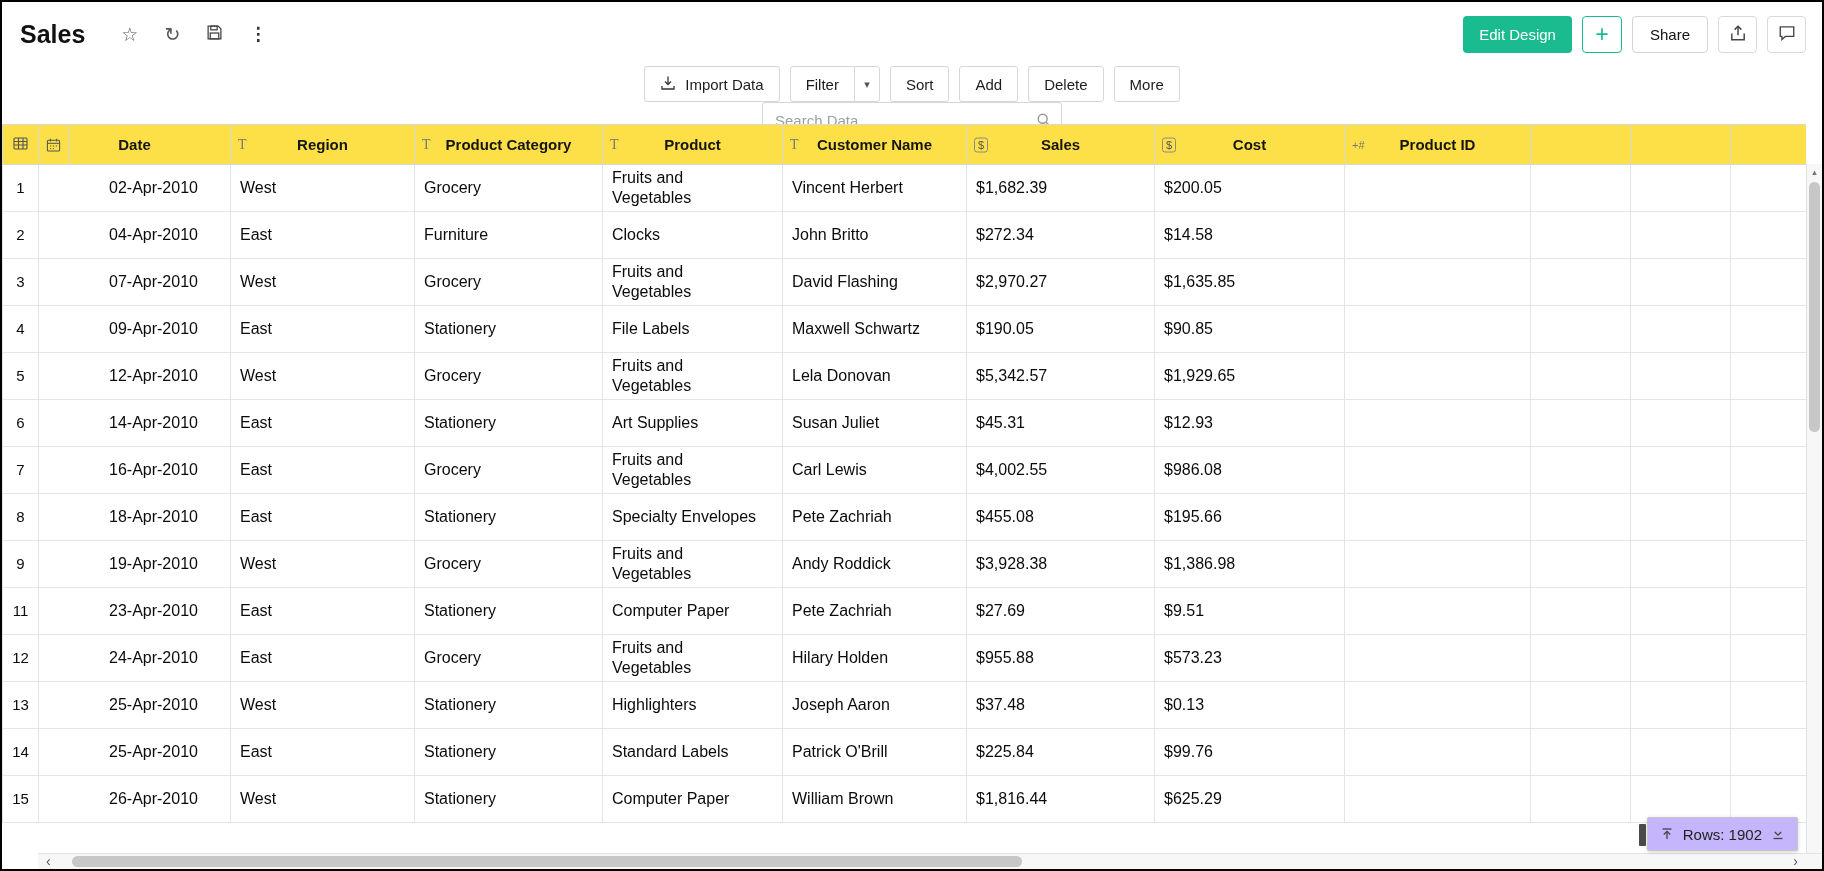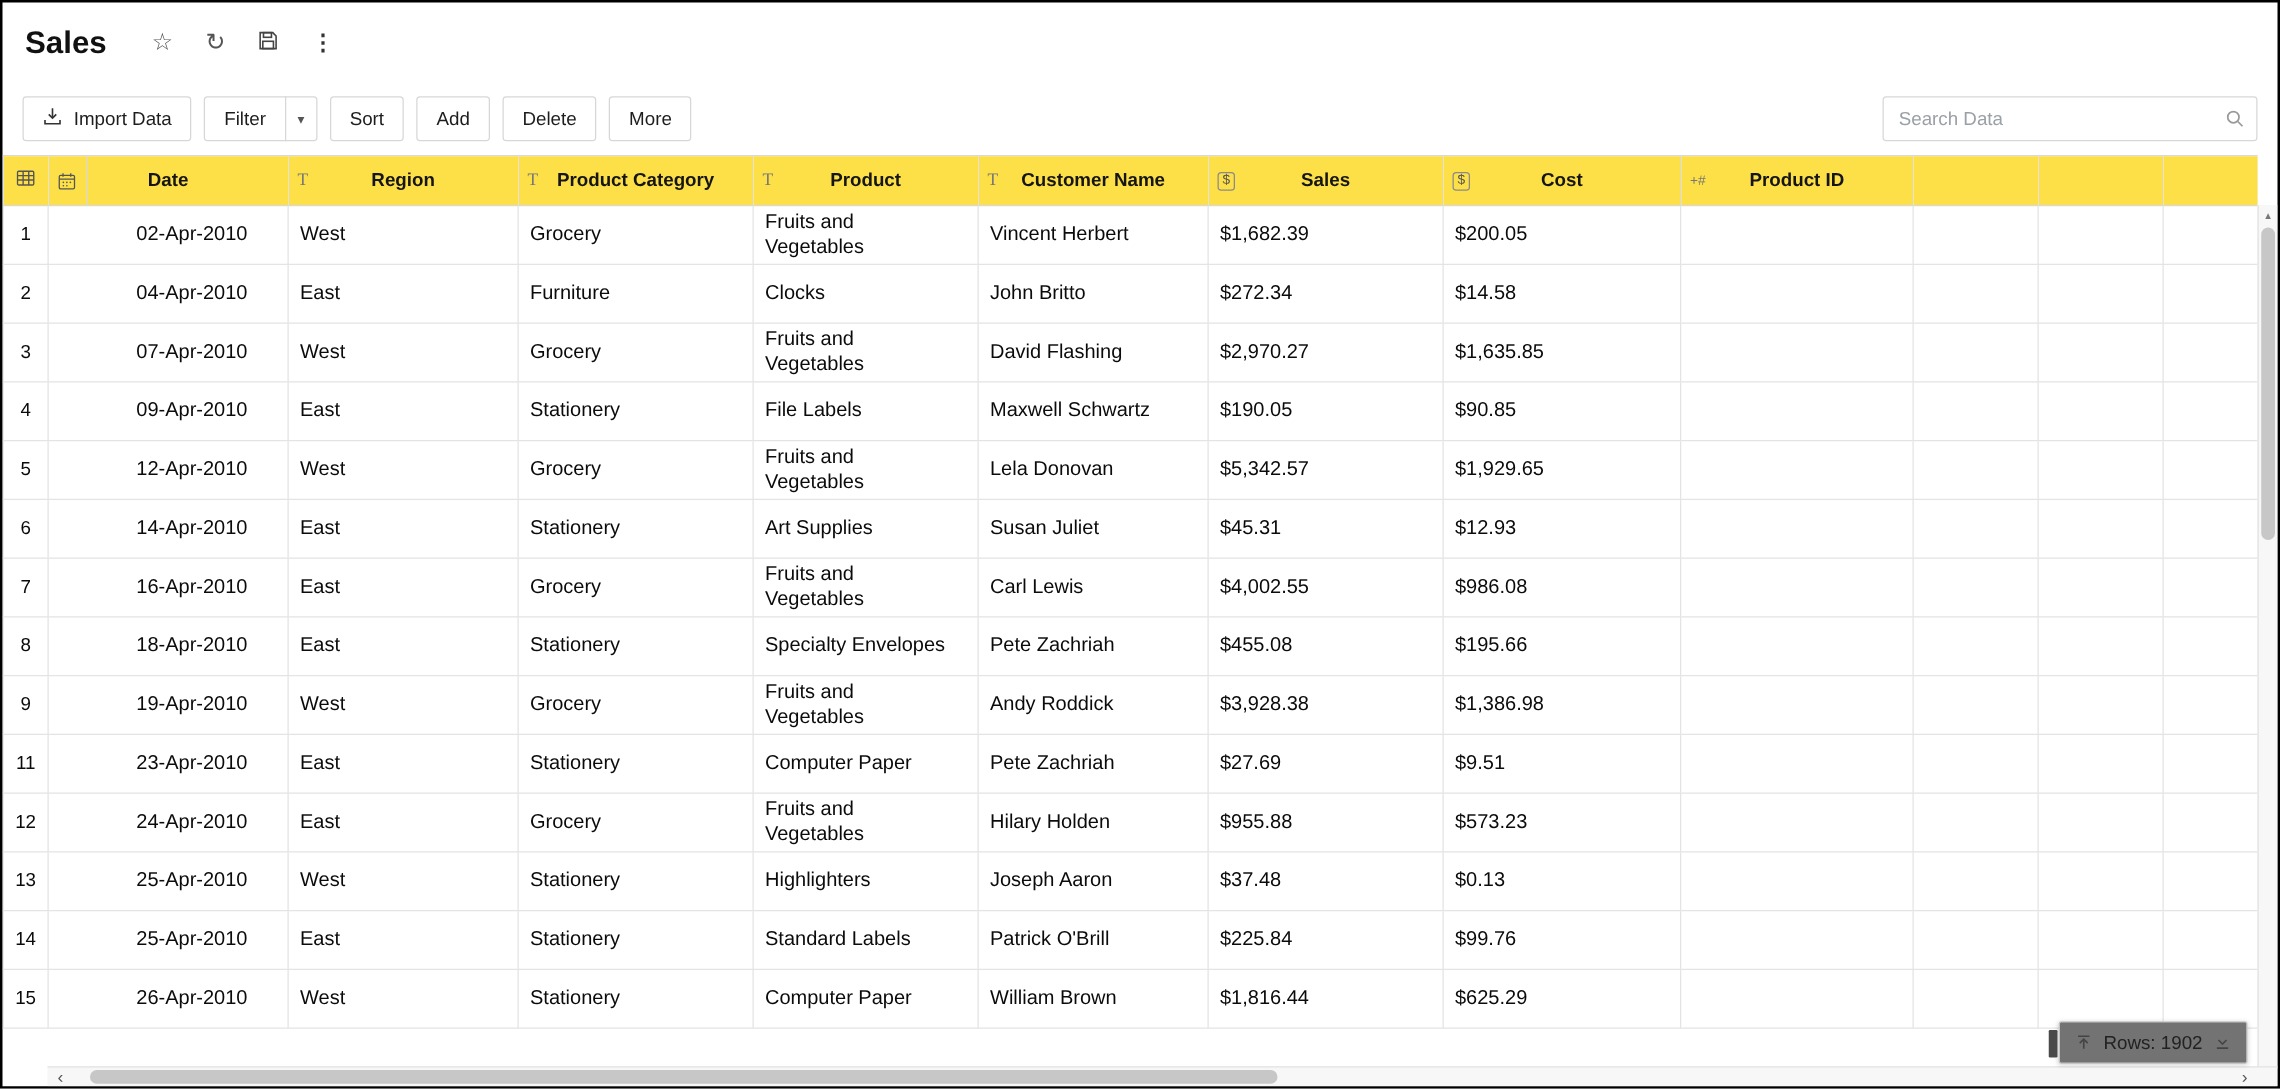--- a/index.html
+++ b/index.html
@@ -20,21 +20,21 @@
                  font-size:15px; height:37px; padding:0 16px; }
   .btn-plus { width:40px; height:37px; background:#fff; border:1px solid var(--accent,#1abc8f);
               color:var(--accent,#1abc8f); border-radius:4px; font-size:23px; line-height:1; }
   .btn-share { height:37px; padding:0 17px; background:#fff; border:1px solid #d4d4d4;
                border-radius:4px; font-size:15px; color:#111; }
   .btn-icon { width:39px; height:37px; background:#fff; border:1px solid #d9d9d9; border-radius:4px;
               display:flex; align-items:center; justify-content:center; }
 
   
   .toolbar { position:absolute; top:64px; left:0; width:1820px; height:58px;
-             display:flex; align-items:center; justify-content:space-between; padding:0 16px; }
+             display:flex; align-items:center; justify-content:space-between; padding:0 16px;flex-direction:column; }
   .tl-left { display:flex; align-items:center; gap:10px; }
   .tbtn { height:36px; background:#fff; border:1px solid #d7d7d7; border-radius:3px;
           font-size:15px; color:#1d1d1d; padding:0 15px; display:flex; align-items:center; gap:9px; cursor:pointer; }
   .filter-group { display:flex; align-items:stretch; }
   .filter-main { border-radius:3px 0 0 3px; }
   .filter-caret { width:26px; padding:0; justify-content:center; border-radius:0 3px 3px 0;
                   margin-left:-1px; font-size:11px; color:#555; }
   .search-wrap { position:relative; }
   .search-input { width:300px; height:36px; border:1px solid #d7d7d7; border-radius:3px;
                   padding:0 36px 0 12px; font-size:15px; color:#333; outline:none;
@@ -65,21 +65,21 @@
              border-left:1px solid #e2e2e2; }
   .vscroll .arr { display:block; text-align:center; font-size:9px; color:#777; line-height:16px; cursor:pointer; }
   .vthumb { position:absolute; left:2px; top:18px; width:11px; height:250px; border-radius:6px; background:#c7c7c7; }
   .hscroll { position:absolute; left:36px; bottom:0; width:1784px; height:16px; background:#f7f7f7;
              border-top:1px solid #e2e2e2; }
   .hscroll .arr-l { position:absolute; left:8px; top:0; font-size:14px; color:#555; line-height:14px; cursor:pointer; }
   .hscroll .arr-r { position:absolute; right:24px; top:0; font-size:14px; color:#555; line-height:14px; cursor:pointer; }
   .hthumb { position:absolute; left:34px; top:2px; width:950px; height:11px; border-radius:6px; background:#c7c7c7; }
 
   
-  .rows-badge { position:absolute; right:24px; bottom:18px; height:34px; background:#737373;
+  .rows-badge { position:absolute; right:24px; bottom:18px; height:34px; background:#c4b5fd;
                 border:1px solid #c6c6c6; border-radius:2px; display:flex; align-items:center; gap:9px;
                 padding:0 12px; box-shadow:0 1px 4px rgba(0,0,0,.18); }
   .badge-handle { position:absolute; left:-9px; top:6px; width:7px; height:22px; background:#4a4a4a; border-radius:1px; }
   .rows-label { font-size:15px; color:#222; }
   .badge-ic { display:flex; align-items:center; cursor:pointer; }
 </style>
 </head>
 <body>
 
 <div class="app">
@@ -90,20 +90,41 @@
       <span class="tb-ic">☆</span>
       <span class="tb-ic">↻</span>
       <span class="tb-ic">
         <svg width="17" height="17" viewBox="0 0 16 16" fill="none" stroke="#444" stroke-width="1.2">
             <path d="M2 2h9.5L14 4.5V14H2z"></path>
             <rect x="4.5" y="2" width="6" height="3.5"></rect>
             <rect x="4" y="8.5" width="8" height="5.5"></rect>
           </svg>
       </span>
       <span class="tb-ic kebab">⋮</span>
+    </div>
+    <div class="tb-right">
+      <button class="btn btn-primary">Edit Design</button>
+      <button class="btn btn-plus">+</button>
+      <button class="btn btn-share">Share</button>
+      <button class="btn btn-icon">
+        <span>
+          <svg width="18" height="18" viewBox="0 0 16 16" fill="none" stroke="#444" stroke-width="1.3">
+              <path d="M8 10V2.5"></path>
+              <path d="M5 5l3-3 3 3"></path>
+              <path d="M2.5 8.5V14h11V8.5"></path>
+            </svg>
+        </span>
+      </button>
+      <button class="btn btn-icon">
+        <span>
+          <svg width="18" height="18" viewBox="0 0 16 16" fill="none" stroke="#444" stroke-width="1.2">
+              <path d="M2 2.5h12v8.5H6.5L3.5 13.7V11H2z"></path>
+            </svg>
+        </span>
+      </button>
     </div>
   </div>
 
   <div class="toolbar">
     <div class="tl-left">
       <button class="tbtn">
         <span>
           <svg width="16" height="16" viewBox="0 0 16 16" fill="none" stroke="#333" stroke-width="1.3">
               <path d="M8 1.5V9"></path>
               <path d="M5 6.5L8 9.5 11 6.5"></path>

